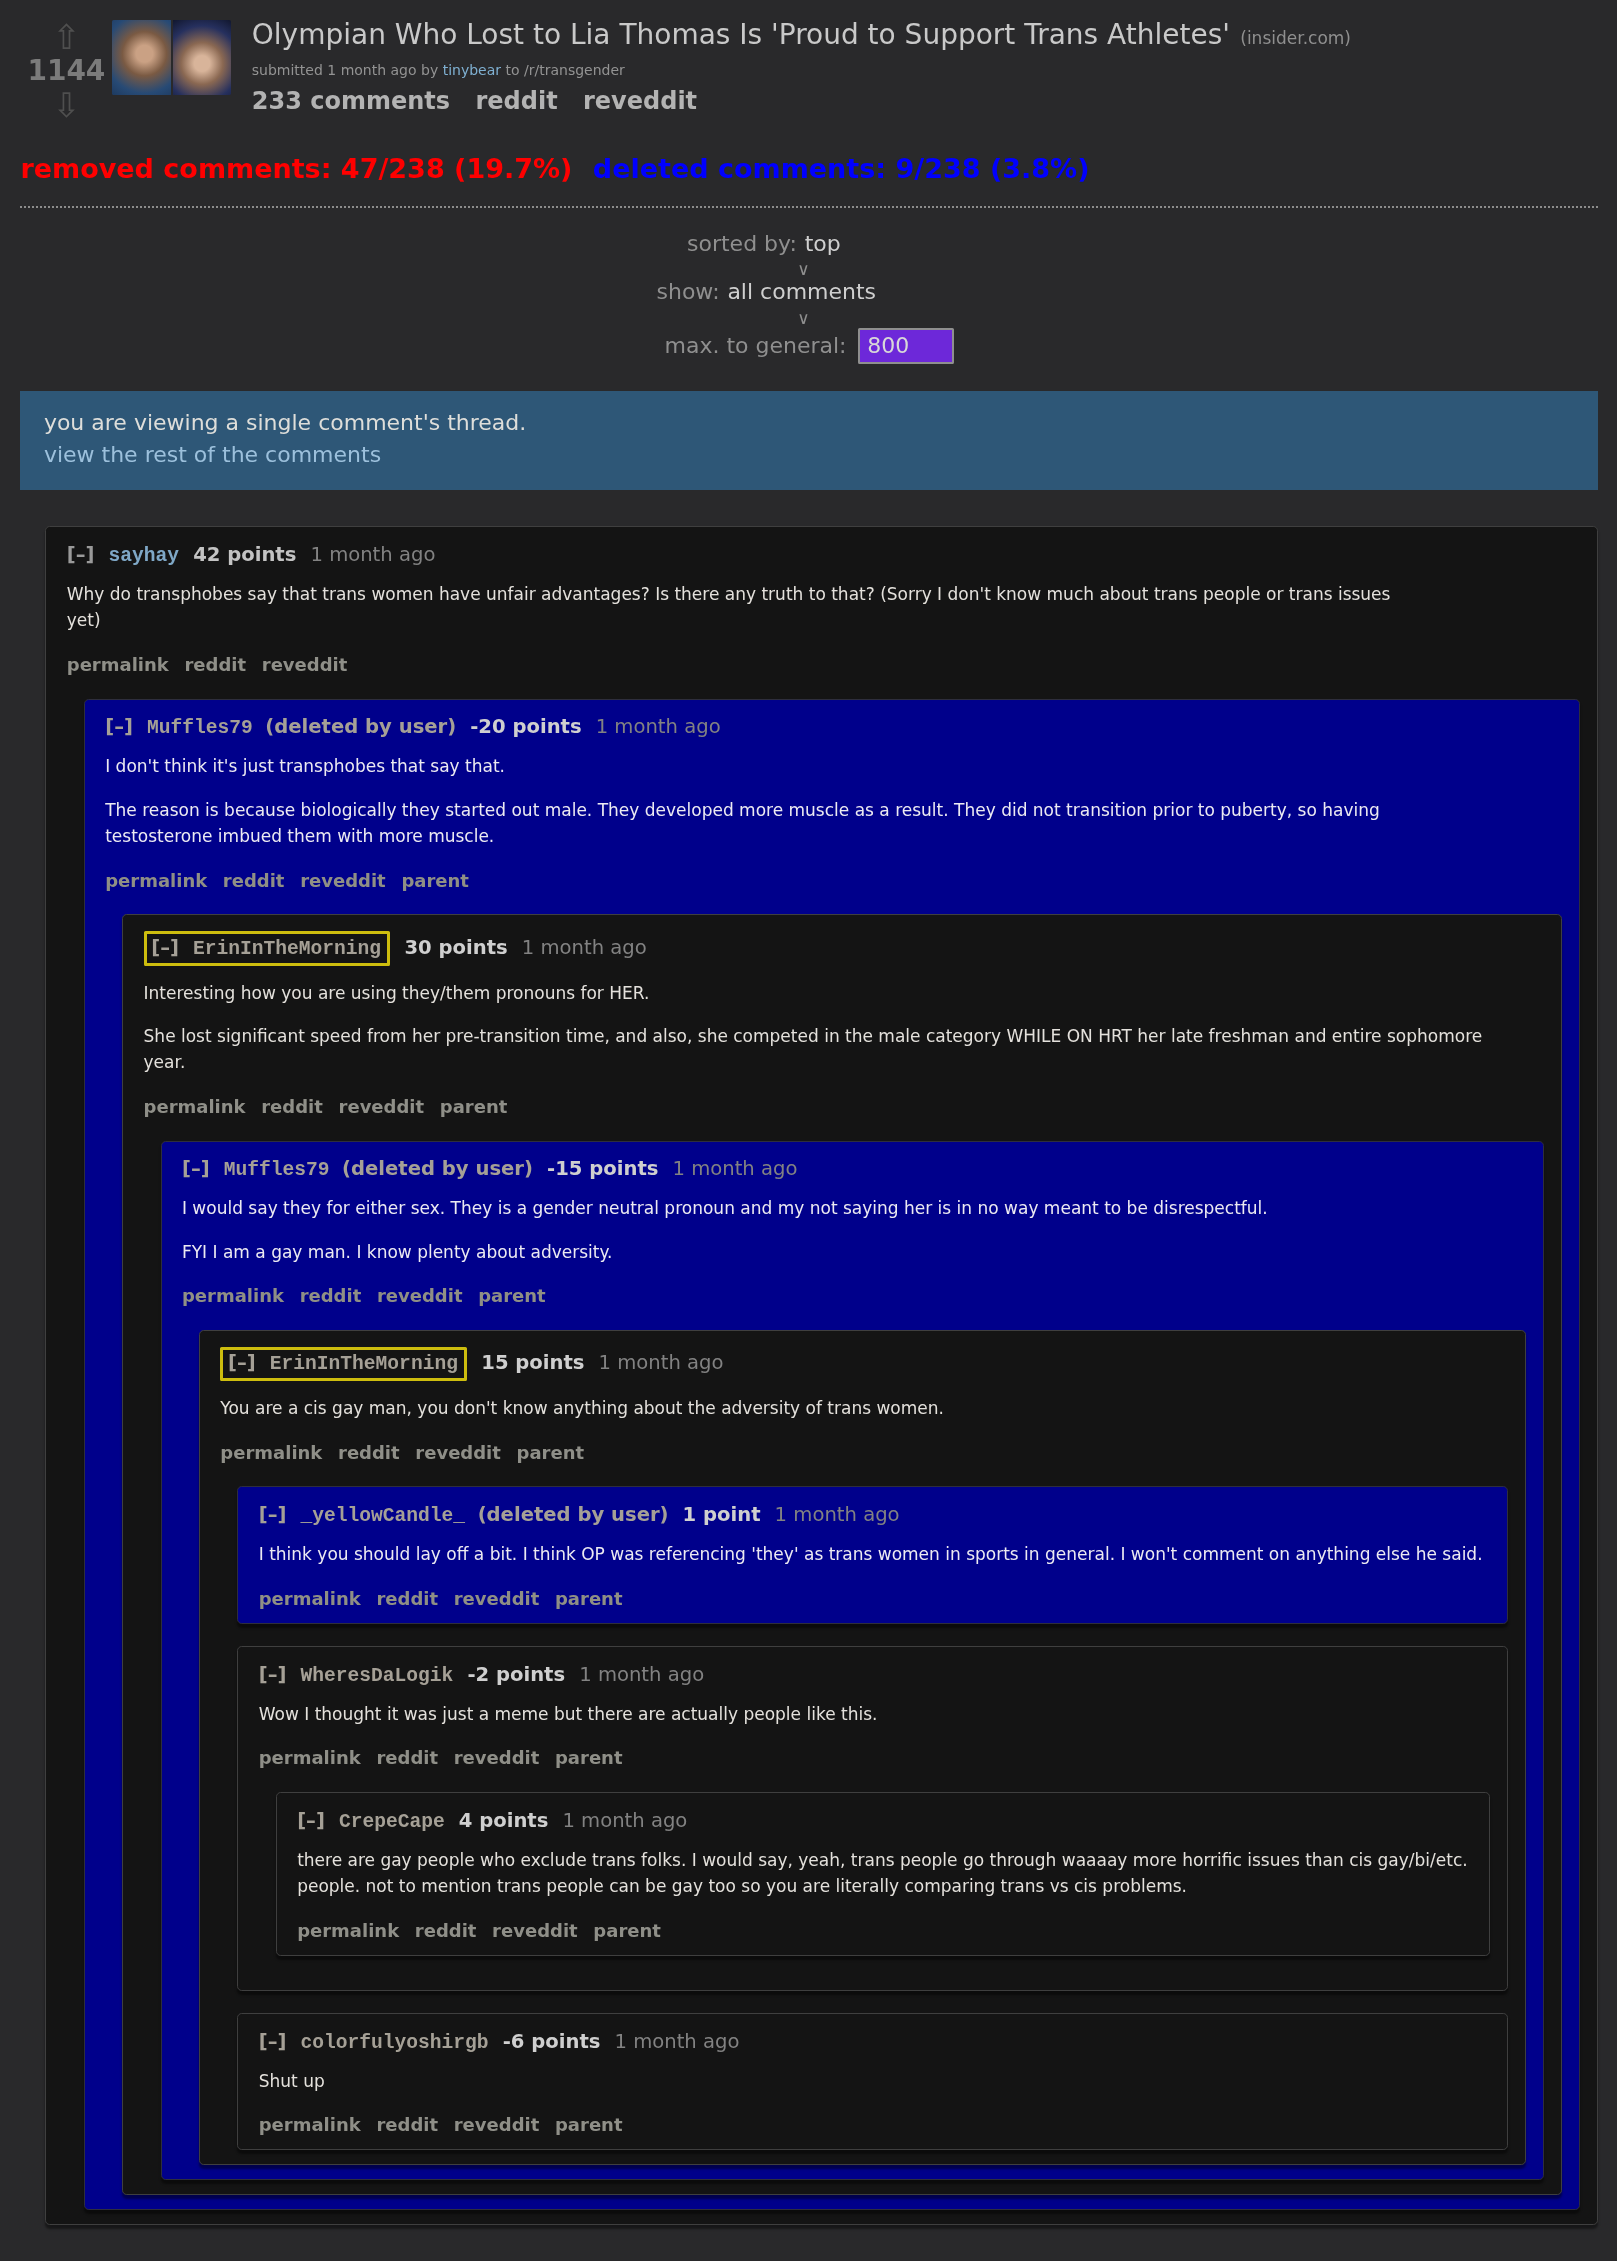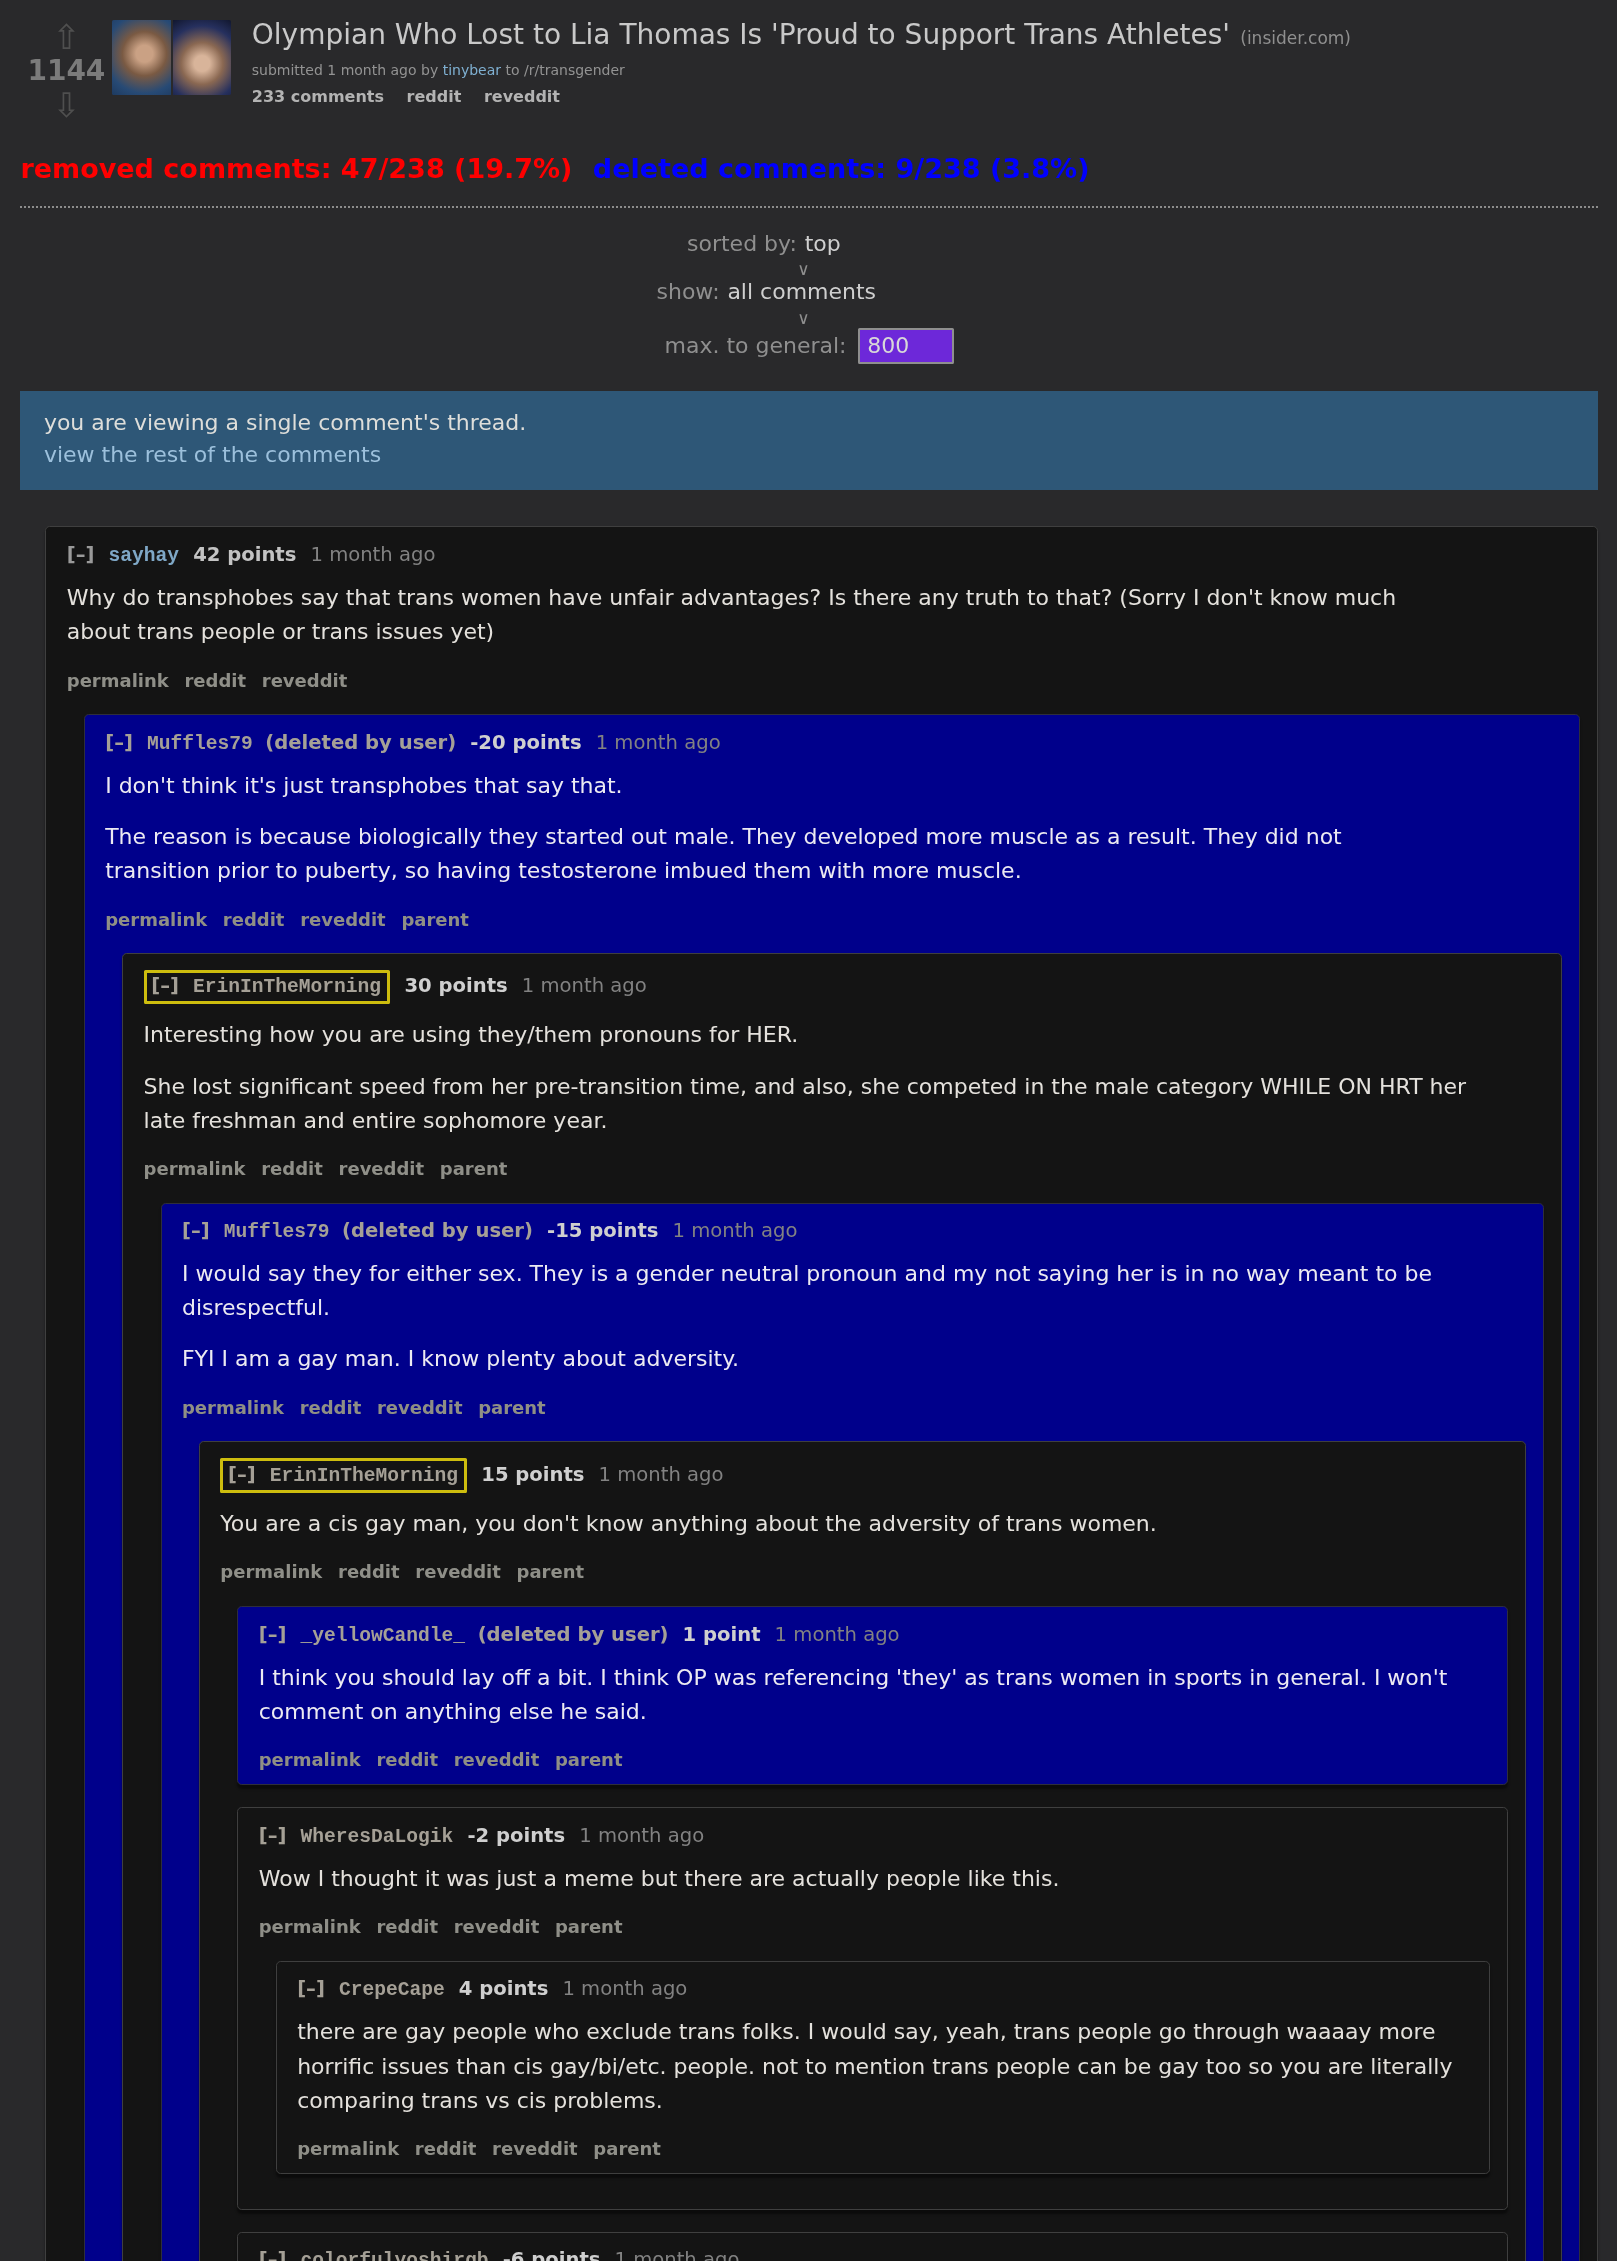--- a/index.html
+++ b/index.html
@@ -32,21 +32,21 @@
       radial-gradient(circle at 50% 55%, #d8b49a 14%, #8a6putting852 0, #8a6852 38%, #26305e 70%, #11172e 100%);
     background:
       radial-gradient(circle at 50% 58%, #d8b49a 15%, #8a6852 40%, #26305e 72%, #11172e 100%);
   }
   .post-text { margin-left: 20.4px; padding-top: 4.7px; }
   .post-title-row { line-height: 1.25; }
   .post-title { font-size: 28px; color: #c9c9c9; text-decoration: none; cursor: pointer; }
   .post-domain { font-size: 17px; color: #8f8f8f; margin-left: 6.3px; }
   .submitted { margin-top: 9.4px; font-size: 14px; color: #939393; }
   .submitted a { color: #7fb0d2; text-decoration: none; cursor: pointer; }
-  .post-links { margin-top: 9.4px; font-size: 16px; font-weight: bold; color: #b3b3b3; }
+  .post-links { margin-top: 9.4px; font-size: 24px; font-weight: bold; color: #b3b3b3; }
   .post-links span { margin-right: 17px; cursor: pointer; }
   .post-links .static { cursor: default; }
 
   
   .stats { margin-top: 31px; font-size: 27px; font-weight: bold; }
   .stat-removed { color: #ff0000; }
   .stat-deleted { color: #0000ff; margin-left: 11px; }
 
   .dotted-sep { margin-top: 22px; border-top: 2.3px dotted #8c8c8c; height: 0; }
 
@@ -93,21 +93,21 @@
   .meta .unote { font-weight: bold; margin-left: 6.3px; }
   .meta .points { font-weight: bold; color: #c3c3c3; margin-left: 7.8px; }
   .removed-blue .meta .points { color: #cfcfcf; }
   .meta .time { margin-left: 7.8px; color: #828282; }
   .focus-box {
     display: inline-block; border: 3.1px solid #cdbd0e; padding: 1.6px 6.3px 3.1px 4.7px;
     border-radius: 1.6px;
   }
   .focus-box .collapse { color: #7fa8c7; }
 
-  .cbody { margin-top: 14px; font-size: 22px; line-height: 1.55; color: #e4e1dc; max-width: 1347px; }
+  .cbody { margin-top: 14px; font-size: 17px; line-height: 1.55; color: #e4e1dc; max-width: 1347px; }
   .removed-blue > .cbody { color: #eceaf2; }
   .cbody + .cbody { margin-top: 17px; }
 
   .cfooter { margin-top: 20.4px; font-size: 18px; font-weight: bold; color: #8f8f88; }
   .cfooter span { margin-right: 9.4px; cursor: pointer; }
   .removed-blue > .cfooter { color: #8f8f85; }
 
   .children { margin-top: 4.7px; }
   .comment > .children > .comment:first-child { margin-top: 23.5px; }
   .tail-pad { height: 20.4px; }

